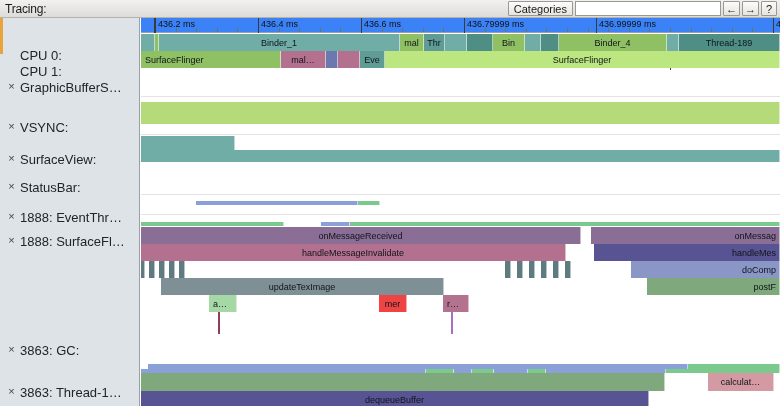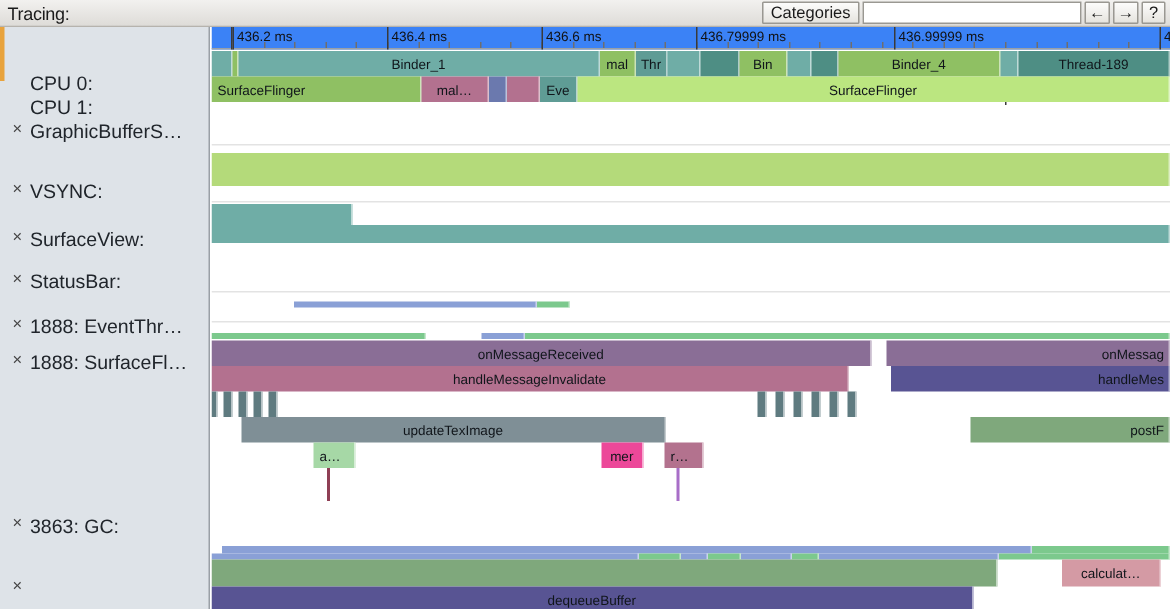--- a/index.html
+++ b/index.html
@@ -154,20 +154,21 @@
           <div class="srow" style="top: 216px; height: 18px;">
             <span class="x">×</span>
             <span class="lbl">1888: SurfaceFl…</span>
           </div>
           <div class="srow" style="top: 325px; height: 18px;">
             <span class="x">×</span>
             <span class="lbl">3863: GC:</span>
           </div>
           <div class="srow" style="top: 367px; height: 18px;">
             <span class="x">×</span>
+            <span class="lbl">3863: Thread-1…</span>
           </div>
         </div>
     </div>
 
     <div class="tracks">
       <div class="ruler">
         <div class="edge"></div>
         <div id="ruler-minor">
             <div class="minor" style="left: 14px;"></div>
             <div class="minor" style="left: 34.6px;"></div>
@@ -261,24 +262,25 @@
             <div class="slice" title="1888: SurfaceFlinger" style="left: 8px; width: 6px; top: 243px; height: 17px; background: rgb(95, 123, 128);"></div>
             <div class="slice" title="1888: SurfaceFlinger" style="left: 18px; width: 6px; top: 243px; height: 17px; background: rgb(95, 123, 128);"></div>
             <div class="slice" title="1888: SurfaceFlinger" style="left: 28px; width: 6px; top: 243px; height: 17px; background: rgb(95, 123, 128);"></div>
             <div class="slice" title="1888: SurfaceFlinger" style="left: 38px; width: 6px; top: 243px; height: 17px; background: rgb(95, 123, 128);"></div>
             <div class="slice" title="1888: SurfaceFlinger" style="left: 364px; width: 6px; top: 243px; height: 17px; background: rgb(95, 123, 128);"></div>
             <div class="slice" title="1888: SurfaceFlinger" style="left: 376px; width: 6px; top: 243px; height: 17px; background: rgb(95, 123, 128);"></div>
             <div class="slice" title="1888: SurfaceFlinger" style="left: 388px; width: 6px; top: 243px; height: 17px; background: rgb(95, 123, 128);"></div>
             <div class="slice" title="1888: SurfaceFlinger" style="left: 400px; width: 6px; top: 243px; height: 17px; background: rgb(95, 123, 128);"></div>
             <div class="slice" title="1888: SurfaceFlinger" style="left: 412px; width: 6px; top: 243px; height: 17px; background: rgb(95, 123, 128);"></div>
             <div class="slice" title="1888: SurfaceFlinger" style="left: 424px; width: 6px; top: 243px; height: 17px; background: rgb(95, 123, 128);"></div>
+            <div class="slice r" title="1888: SurfaceFlinger" style="left: 490px; width: 149px; top: 243px; height: 17px; background: rgb(138, 150, 198);">doComp</div>
             <div class="slice r" title="1888: SurfaceFlinger" style="left: 506px; width: 133px; top: 260px; height: 17px; background: rgb(127, 168, 124);">postF</div>
             <div class="slice" title="1888: SurfaceFlinger" style="left: 20px; width: 283px; top: 260px; height: 17px; background: rgb(127, 143, 150);">updateTexImage</div>
             <div class="slice l" title="1888: SurfaceFlinger" style="left: 68px; width: 28px; top: 277px; height: 17px; background: rgb(166, 216, 166);">a…</div>
-            <div class="slice" title="1888: SurfaceFlinger" style="left: 260px; width: 28px; top: 277px; height: 17px; background: #ec4899;">mer</div>
+            <div class="slice" title="1888: SurfaceFlinger" style="left: 238px; width: 28px; top: 277px; height: 17px; background: #ef4444;">mer</div>
             <div class="slice l" title="1888: SurfaceFlinger" style="left: 302px; width: 26px; top: 277px; height: 17px; background: rgb(179, 114, 142);">r…</div>
             <div class="vline" style="left: 77px; top: 294px; height: 22px; background: rgb(143, 63, 85);"></div>
             <div class="vline" style="left: 310px; top: 294px; height: 22px; background: rgb(168, 110, 200);"></div>
           </div>
           <div style="position: absolute; left: 0px; top: 0px; width: 639px; height: 388px;"></div>
           <div style="position: absolute; left: 0px; top: 0px; width: 639px; height: 388px;">
             <div class="slice" title="3863: Thread-1" style="left: 0px; width: 7px; top: 346px; height: 5px; background: rgb(255, 255, 255);"></div>
             <div class="slice" title="3863: Thread-1" style="left: 7px; width: 540px; top: 346px; height: 5px; background: rgb(138, 160, 214);"></div>
             <div class="slice" title="3863: Thread-1" style="left: 547px; width: 92px; top: 346px; height: 5px; background: rgb(124, 201, 141);"></div>
             <div class="slice" title="3863: Thread-1" style="left: 0px; width: 285px; top: 351px; height: 4px; background: rgb(138, 160, 214);"></div>

